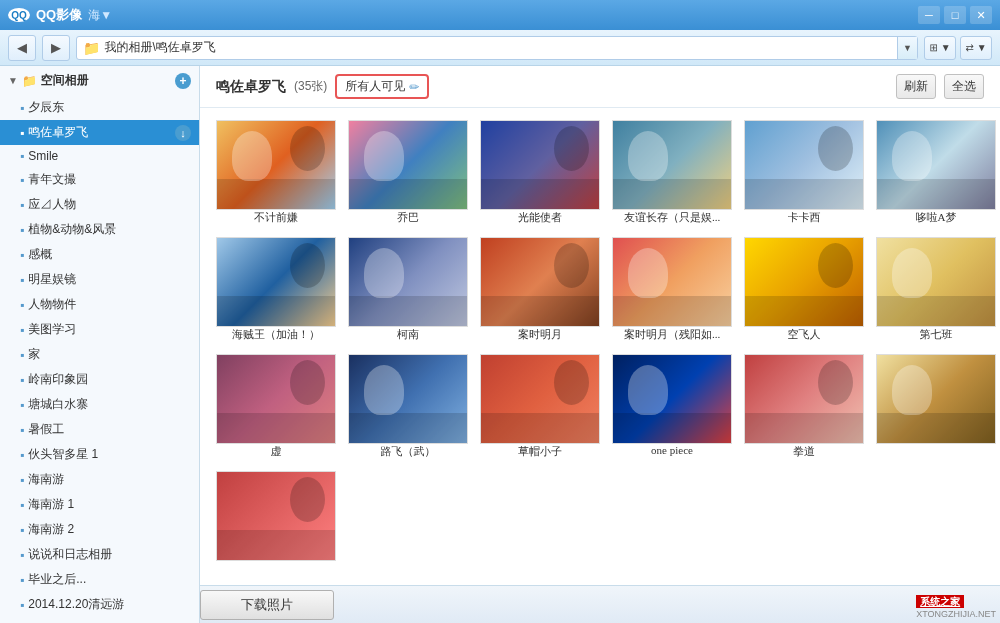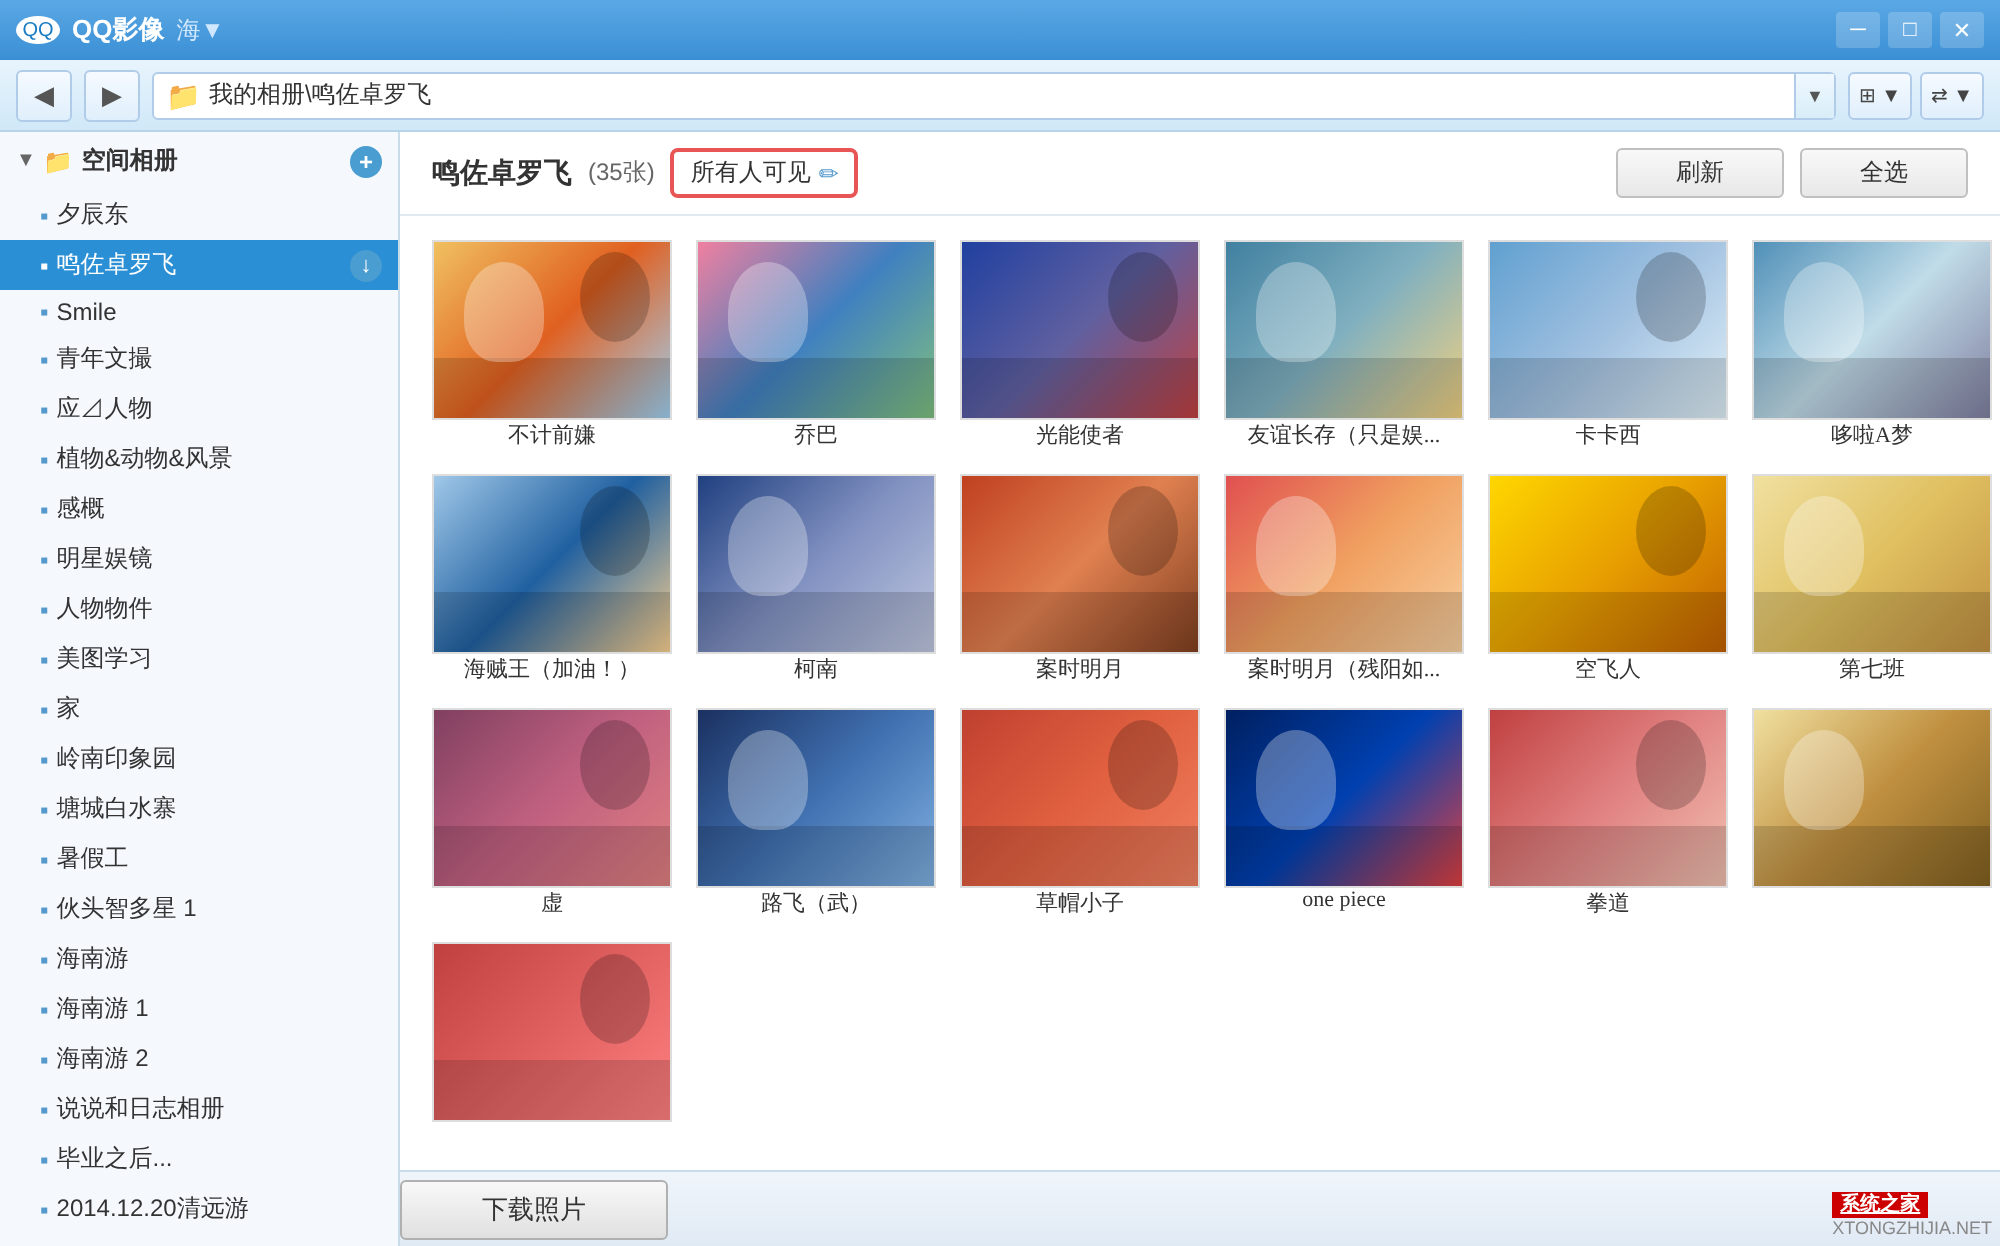--- a/index.html
+++ b/index.html
@@ -29,21 +29,21 @@
       gap: 6px;
     }
     #titlebar-logo {
       width: 22px;
       height: 14px;
       background: #fff;
       border-radius: 50%;
       display: flex;
       align-items: center;
       justify-content: center;
-      font-weight: normal;
+      font-weight: bold;
       font-size: 10px;
       color: #1a7dc4;
     }
     #titlebar-title {
       font-size: 13px;
       font-weight: bold;
     }
     #titlebar-menu {
       font-size: 12px;
       color: #d0e8ff;
@@ -252,21 +252,21 @@
       display: flex;
       align-items: center;
       gap: 4px;
     }
     .pencil-icon { color: #5599cc; font-size: 12px; cursor: pointer; }
     #header-actions {
       display: flex;
       gap: 8px;
     }
     .header-action-btn {
-      padding: 3px 29px;
+      padding: 3px 7px;
       background: linear-gradient(to bottom, #f8f8f8, #e8e8e8);
       border: 1px solid #c0c0c0;
       border-radius: 3px;
       cursor: pointer;
       font-size: 12px;
       color: #333;
       font-family: Liberation Mono, monospace;
     }
 
     #photo-grid-container {

